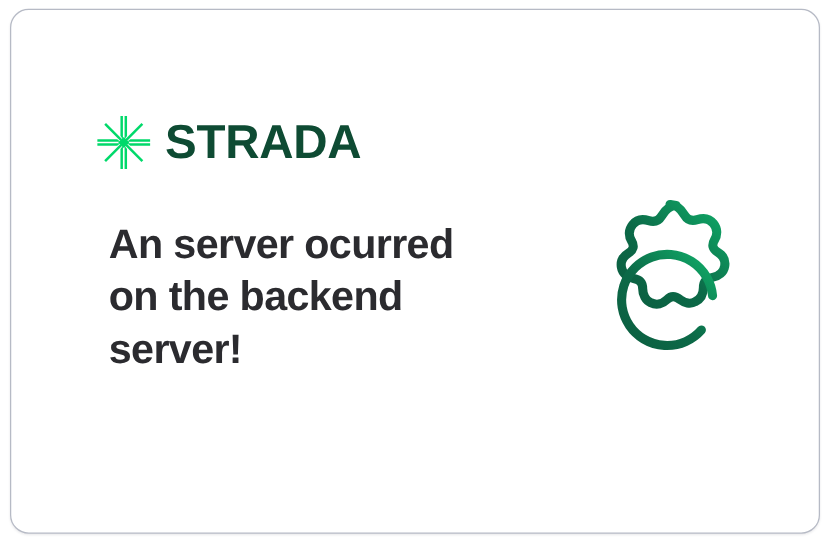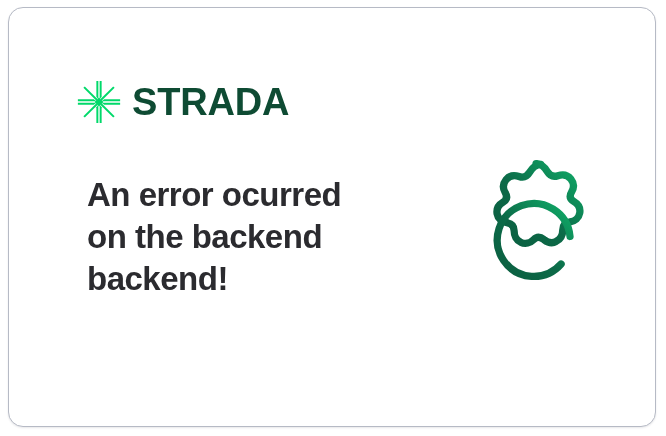--- a/index.html
+++ b/index.html
@@ -33,21 +33,21 @@
     border: 1px solid #b6bac5;
     border-radius: 15px;
     box-shadow: 0 1px 2px rgba(28, 32, 48, 0.10);
     overflow: hidden;
   }
 
   
   .brand {
     position: absolute;
     left: 68px;
-    top: 72px;
+    top: 84px;
     display: flex;
     align-items: center;
     gap: 11px;
   }
   .brand-mark {
     width: 44px;
     height: 44px;
     display: block;
     flex: 0 0 auto;
   }
@@ -123,21 +123,21 @@
             </g>
 
             <polygon points="50,40 60,50 50,60 40,50"></polygon>
           </g>
         </svg>
       </span>
 
       <span class="brand-wordmark">STRADA</span>
     </div>
 
-    <p class="message">An error ocurred on the backend backend!</p>
+    <p class="message">An server ocurred on the backend server!</p>
 
     <div class="gear-wrap">
       <span>
         <svg class="gear-svg" viewBox="0 0 200 200" aria-hidden="true">
           <defs>
             <linearGradient id="gearGrad" x1="0" y1="1" x2="1" y2="0">
               <stop offset="0%" stop-color="#0b5e40"></stop>
               <stop offset="45%" stop-color="#0c6a48"></stop>
               <stop offset="100%" stop-color="#10ad69"></stop>
             </linearGradient>

